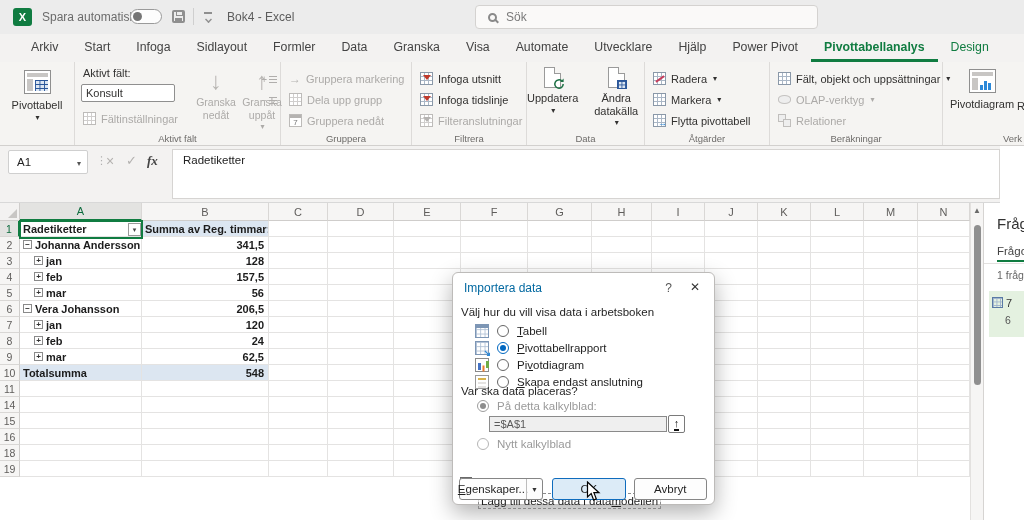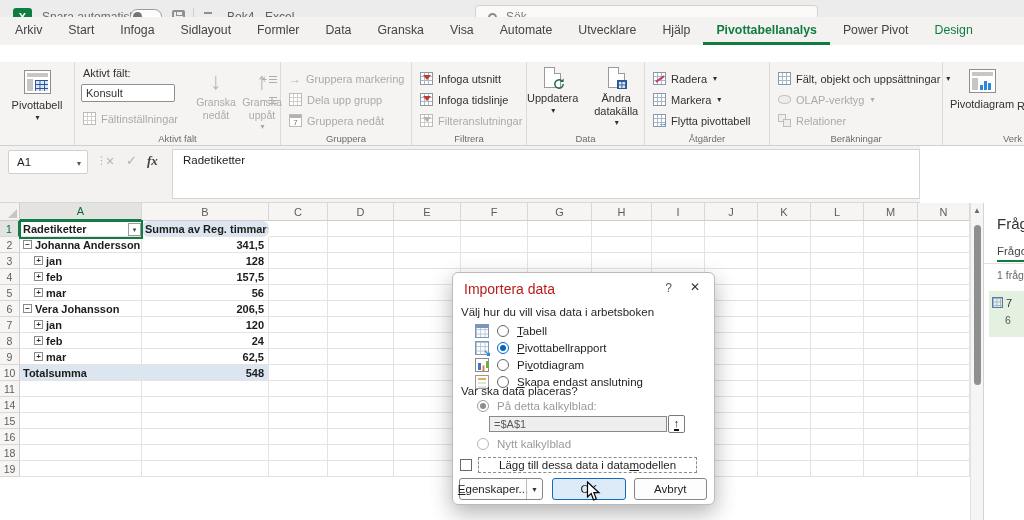--- a/index.html
+++ b/index.html
@@ -21,21 +21,21 @@
   .qat-ic { position:absolute; left:203px; top:12px; width:10px; height:8px; }
   .qat-ic::before { content:""; position:absolute; top:0; left:1px; width:8px; height:2px; background:#8f8f8f; }
   .qat-ic::after { content:""; position:absolute; top:4px; left:2px; width:5px; height:5px; border-right:2px solid #8f8f8f; border-bottom:2px solid #8f8f8f; transform:rotate(45deg) scale(.7); }
   .doc-title { position:absolute; left:227px; top:10px; color:#5c5c5c; font-size:12px; }
   .searchbox { position:absolute; left:475px; top:5px; width:343px; height:24px; background:#faf9f8; border:1px solid #d4d2d0; border-radius:4px; display:flex; align-items:center; padding-left:12px; gap:9px; }
   .mag { width:9px; height:9px; border:2px solid #8a8a8a; border-radius:50%; position:relative; }
   .mag::after { content:""; position:absolute; width:5px; height:2px; background:#8a8a8a; transform:rotate(45deg); right:-4px; bottom:-2px; }
   .search-ph { color:#7a7a7a; font-size:12px; }
 
   
-  .tabrow { position:absolute; left:0; top:17px; width:1024px; height:28px; background:#f3f2f1; display:flex; align-items:stretch; padding-left:2px; }
+  .tabrow { position:absolute; left:0; top:34px; width:1024px; height:28px; background:#f3f2f1; display:flex; align-items:stretch; padding-left:18px; }
   .tab { padding:0 13px; line-height:27px; font-size:12.3px; color:#444; cursor:default; white-space:nowrap; }
   .tab.ctx { color:#107C41; }
   .tab.active { color:#107C41; font-weight:bold; border-bottom:3px solid #107C41; }
 
   
   .ribbon { position:absolute; left:0; top:62px; width:1024px; height:84px; background:#f5f4f2; border-bottom:1px solid #d2d0ce; display:flex; }
   .grp { position:relative; border-right:1px solid #dddbd9; height:100%; flex:none; }
   .grplabel { position:absolute; bottom:1px; left:0; right:0; text-align:center; font-size:9.5px; color:#6e6c6a; white-space:nowrap; }
   .dis { color:#acaaa8 !important; }
   .smallrow { display:flex; align-items:center; gap:5px; height:21px; padding-left:8px; font-size:11px; color:#323130; white-space:nowrap; }
@@ -66,21 +66,21 @@
   .big-arrow { font-size:24px; line-height:24px; color:#b8b6b3; font-weight:bold; }
   .pagei { width:17px; height:21px; border:1px solid #9a9a9a; background:#fff; position:relative; }
   .pagei::before { content:""; position:absolute; top:-1px; right:-1px; width:6px; height:6px; background:#f5f4f2; border-left:1px solid #9a9a9a; border-bottom:1px solid #9a9a9a; }
   .pagei .pg-grid { position:absolute; right:-3px; bottom:-2px; width:10px; height:9px; background:#dce6f2; border:1px solid #2b579a; background-image:linear-gradient(#2b579a 1px,transparent 1px),linear-gradient(90deg,#2b579a 1px,transparent 1px); background-size:3.5px 3.5px; }
   .refresh-svg { position:absolute; right:-6px; bottom:-4px; }
   .plusminus { position:absolute; right:3px; top:12px; display:flex; flex-direction:column; gap:10px; }
   .pm-item { display:flex; align-items:center; gap:2px; color:#b0aeac; font-size:10px; }
   .pm-lines { width:8px; height:8px; background:linear-gradient(#b0aeac 1px,transparent 1px); background-size:8px 3px; }
 
   
-  .fbar { position:absolute; left:0; top:146px; width:920px; height:57px; background:#f3f2f1; border-bottom:1px solid #d8d8d8; }
+  .fbar { position:absolute; left:0; top:146px; width:1000px; height:57px; background:#f3f2f1; border-bottom:1px solid #d8d8d8; }
   .namebox { position:absolute; left:8px; top:4px; width:80px; height:24px; background:#fff; border:1px solid #cfcfcf; border-radius:2px; font-size:11.5px; color:#222; display:flex; align-items:center; padding-left:8px; }
   .namebox .nb-dd { position:absolute; right:6px; top:8px; font-size:8px; color:#555; }
   .fb-dots { position:absolute; left:96px; top:8px; color:#b0b0b0; font-size:11px; letter-spacing:0; }
   .fb-x { position:absolute; left:106px; top:7px; color:#b3b1af; font-size:14px; }
   .fb-ck { position:absolute; left:126px; top:7px; color:#b3b1af; font-size:13px; }
   .fb-fx { position:absolute; left:147px; top:7px; color:#444; font-size:13px; font-style:italic; font-family:"Liberation Serif", serif; font-weight:bold; }
   .fb-input { position:absolute; left:172px; top:3px; right:0; bottom:3px; background:#fff; border:1px solid #d6d4d2; padding:4px 10px; font-size:11.5px; color:#222; }
 
   
   .sheetarea { position:absolute; left:0; top:203px; width:970px; height:317px; background:#fff; overflow:hidden; }
@@ -109,21 +109,21 @@
   .qp-title { position:absolute; left:13px; top:12px; font-size:15px; color:#333; white-space:nowrap; }
   .qp-tab { position:absolute; left:13px; top:42px; font-size:11.5px; color:#444; white-space:nowrap; border-bottom:2px solid #107C41; padding-bottom:3px; }
   .qp-rule { position:absolute; left:0; top:60px; width:41px; height:1px; background:#e3e1df; }
   .qp-count { position:absolute; left:13px; top:66px; font-size:10.5px; color:#666; white-space:nowrap; }
   .qp-item { position:absolute; left:5px; top:88px; width:60px; height:46px; background:#e4f1e0; padding:6px 0 0 3px; font-size:11px; color:#333; }
   .qp-item .l2 { margin-left:13px; margin-top:5px; font-size:10.5px; color:#555; }
   .qp-tblic { width:11px; height:11px; border:1px solid #5a7aa5; background-image:linear-gradient(#9fb3cc 1px,transparent 1px),linear-gradient(90deg,#9fb3cc 1px,transparent 1px); background-size:3.5px 3.5px; display:inline-block; vertical-align:-1px; margin-right:3px; }
 
   
   .dialog { position:absolute; left:452px; top:272px; width:263px; height:233px; background:#fff; border:1px solid #bdbbb9; border-radius:6px; box-shadow:0 8px 22px rgba(0,0,0,.3); font-size:11.5px; color:#1f1f1f; }
-  .dlg-title { position:absolute; left:11px; top:8px; font-size:14px; color:#b91c1c;text-align:center; }
+  .dlg-title { position:absolute; left:11px; top:8px; font-size:12px; color:#0369a1;text-align:center; }
   .dlg-help { position:absolute; right:42px; top:8px; color:#555; font-size:12px; }
   .dlg-close { position:absolute; right:14px; top:7px; color:#333; font-size:12px; }
   .dlg-sec1 { position:absolute; left:8px; top:33px; }
   .dlg-opts { position:absolute; left:22px; top:49px; }
   .dlg-optrow { display:flex; align-items:center; gap:8px; height:17px; }
   .radio { width:12px; height:12px; border:1px solid #666; border-radius:50%; background:#fff; position:relative; flex:none; }
   .radio.sel { border-color:#0067C0; }
   .radio.sel::after { content:""; position:absolute; left:2px; top:2px; width:6px; height:6px; border-radius:50%; background:#0067C0; }
   .radio.dsel { border-color:#9d9d9d; }
   .radio.dsel::after { content:""; position:absolute; left:2px; top:2px; width:6px; height:6px; border-radius:50%; background:#8d8d8d; }
@@ -138,21 +138,21 @@
   .d-ic.con { border-color:#9a9a9a; }
   .d-ic.con::before { content:""; position:absolute; left:2px; top:2px; right:2px; height:2px; background:#d8b24a; box-shadow:0 4px 0 0 #e5e3e1, 0 8px 0 0 #e5e3e1; }
   .dlg-sec2 { position:absolute; left:8px; top:112px; }
   .dlg-place1 { position:absolute; left:24px; top:127px; display:flex; align-items:center; gap:8px; color:#9a9a9a; }
   .dlg-ref { position:absolute; left:36px; top:143px; width:178px; height:16px; background:#efefef; border:1px solid #8a8a8a; font-size:11px; color:#5a5a5a; padding:1px 4px; }
   .dlg-refbtn { position:absolute; left:215px; top:142px; width:17px; height:18px; background:#fff; border:1px solid #7a7a7a; border-radius:2px; display:flex; align-items:center; justify-content:center; }
   .dlg-refbtn span { font-size:11px; font-weight:bold; color:#111; border-bottom:2px solid #111; line-height:11px; }
   .dlg-place2 { position:absolute; left:24px; top:165px; display:flex; align-items:center; gap:8px; color:#9a9a9a; }
   .dlg-check { position:absolute; left:7px; top:184px; display:flex; align-items:center; gap:6px; }
   .chk { width:12px; height:12px; border:1px solid #6a6a6a; background:#fff; flex:none; }
-  .chk-lbl { border:1px dashed #8c8c8c; padding:1px 20px; }
+  .chk-lbl { border:1px dashed #8c8c8c; padding:1px 2px;margin-top:36px; }
   .dlg-btns { position:absolute; left:6px; right:7px; top:205px; height:22px; display:flex; }
   .btn { height:22px; border:1px solid #868686; background:#fdfdfd; border-radius:3px; font-size:11.5px; color:#1f1f1f; display:flex; align-items:center; justify-content:center; }
   .btn-props { width:84px; position:relative; padding-right:16px; }
   .btn-props .split { position:absolute; right:0; top:0; bottom:0; width:16px; border-left:1px solid #bdbdbd; display:flex; align-items:center; justify-content:center; font-size:7px; color:#333; }
   .btn-ok { width:77px; margin-left:9px; border:1.5px solid #0F6CBD; background:#dcebf7; font-weight:normal; }
   .btn-cancel { width:77px; margin-left:8px; }
 
   .cursor { position:absolute; left:586px; top:481px; z-index:99; }
 </style>
 </head>
@@ -181,22 +181,22 @@
       <span class="tab">Start</span>
       <span class="tab">Infoga</span>
       <span class="tab">Sidlayout</span>
       <span class="tab">Formler</span>
       <span class="tab">Data</span>
       <span class="tab">Granska</span>
       <span class="tab">Visa</span>
       <span class="tab">Automate</span>
       <span class="tab">Utvecklare</span>
       <span class="tab">Hjälp</span>
+      <span class="tab">Power Pivot</span>
       <span class="tab active">Pivottabellanalys</span>
-      <span class="tab">Power Pivot</span>
       <span class="tab ctx">Design</span>
     </div>
 
   <div class="ribbon">
 
     <div class="grp" style="width:75px;">
       <div class="bigbtn" style="padding-top:8px;">
         <span class="big-table">
             <span class="bt-head"></span>
             <span class="bt-side"></span>
@@ -377,21 +377,21 @@
         <div class="colhead" style="width: 53px;">J</div>
         <div class="colhead" style="width: 53px;">K</div>
         <div class="colhead" style="width: 53px;">L</div>
         <div class="colhead" style="width: 54px;">M</div>
         <div class="colhead" style="width: 52px;">N</div>
       </div>
     <div id="gridrows" style="position:absolute;left:0;top:18px;">
         <div class="grow">
           <div class="rowhead sel">1</div>
           <div class="cell b" style="width: 122px;">Radetiketter</div>
-          <div class="cell b blue" style="width: 127px; border-radius: 7px;">Summa av Reg. timmar:</div>
+          <div class="cell b blue" style="width: 127px;">Summa av Reg. timmar:</div>
           <div class="cell" style="width: 59px;"></div>
           <div class="cell" style="width: 66px;"></div>
           <div class="cell" style="width: 67px;"></div>
           <div class="cell" style="width: 67px;"></div>
           <div class="cell" style="width: 64px;"></div>
           <div class="cell" style="width: 60px;"></div>
           <div class="cell" style="width: 53px;"></div>
           <div class="cell" style="width: 53px;"></div>
           <div class="cell" style="width: 53px;"></div>
           <div class="cell" style="width: 53px;"></div>

